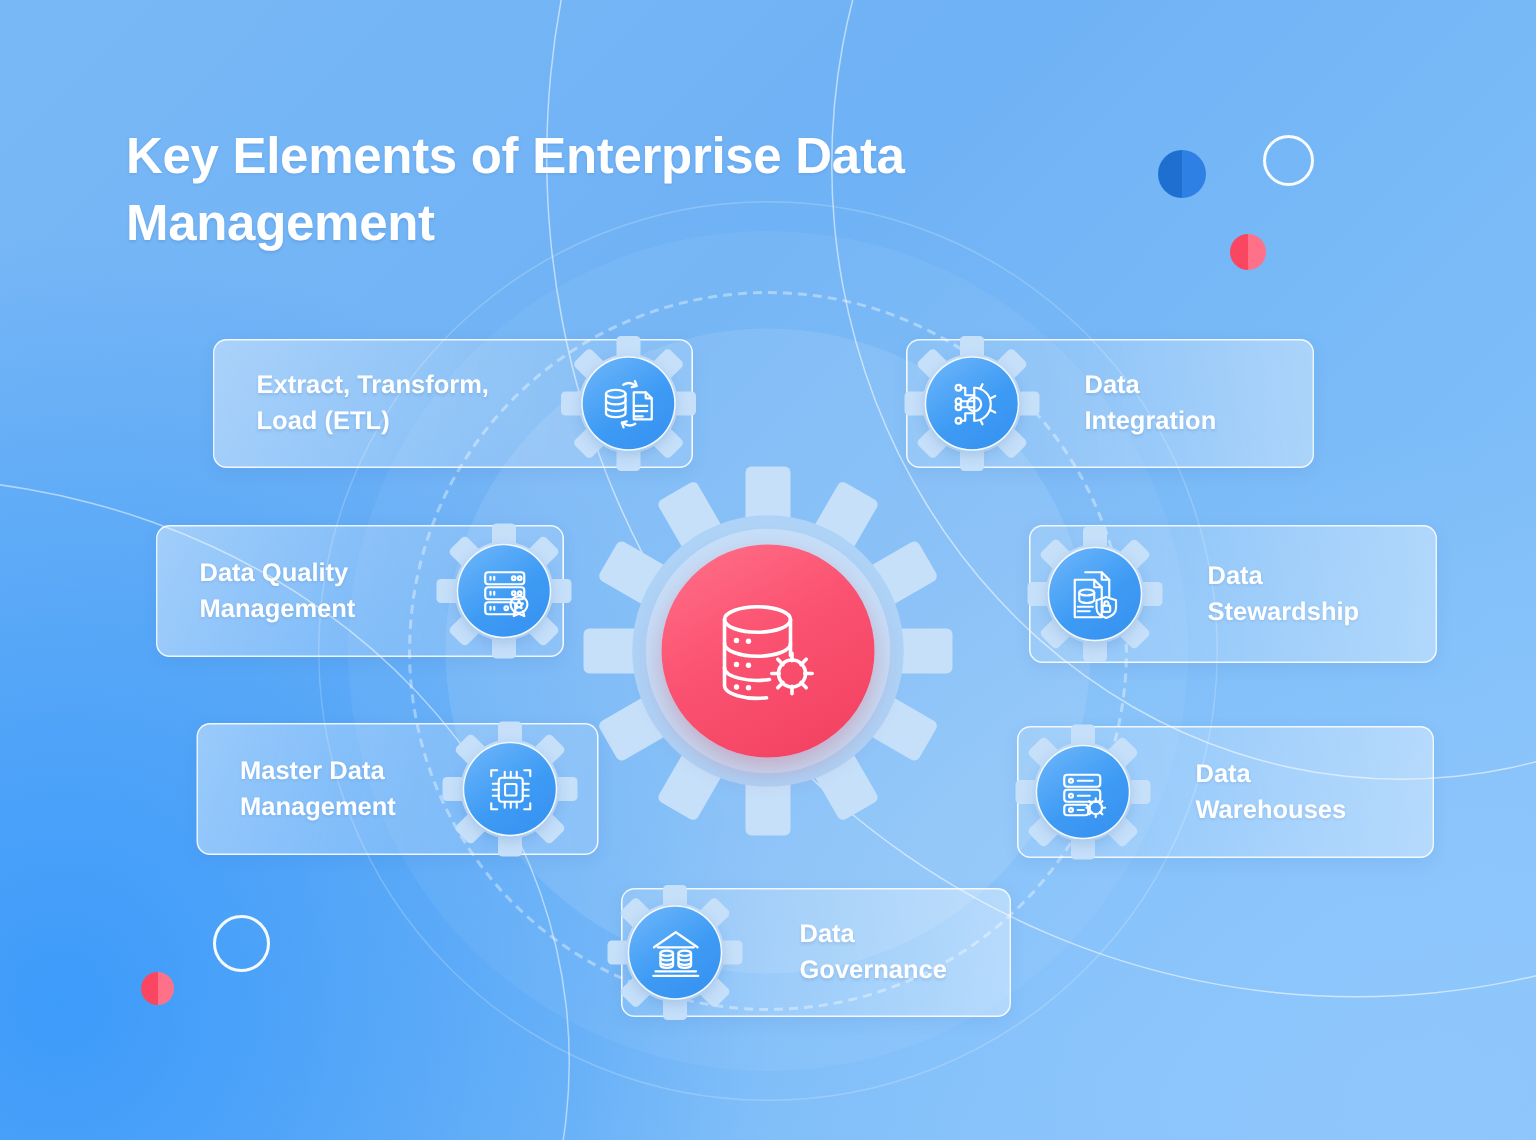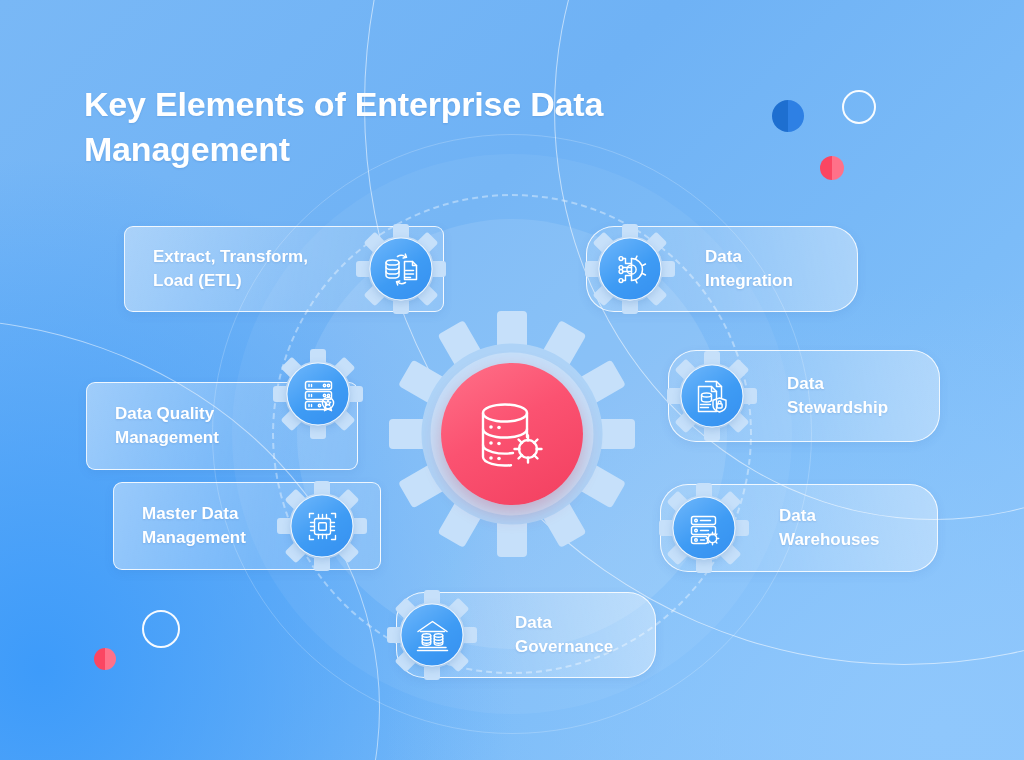--- a/index.html
+++ b/index.html
@@ -17,20 +17,21 @@
 
   .canvas {
     position: relative;
     width: 1024px;
     height: 760px;
     overflow: hidden;
     background:
       radial-gradient(ellipse 900px 720px at 92% 96%, #8FC7FC 0%, rgba(143,199,252,0) 62%),
       radial-gradient(ellipse 820px 880px at 4% 88%, #3D9BFA 0%, rgba(61,155,250,0) 58%),
       linear-gradient(135deg, #79B8F6 0%, #6FB2F5 38%, #7CBCF8 70%, #8CC5FB 100%);
+    padding-left: 18px;
   }
 
   
   .bg-layer { position: absolute; inset: 0; pointer-events: none; }
 
   .arc {
     position: absolute;
     border-radius: 50%;
     border: 1.4px solid rgba(255,255,255,0.55);
   }
@@ -122,21 +123,21 @@
   .node { position: absolute; }
 
   .card {
     position: absolute;
     border-radius: 9px;
     border: 1px solid rgba(255,255,255,0.85);
     display: flex;
     align-items: center;
     box-shadow: 0 3px 10px rgba(45,100,175,0.10);
   }
-  .card-left-icon  { justify-content: flex-start; padding-left: 118px; border-radius: 28px; }
+  .card-left-icon  { justify-content: flex-start; padding-left: 118px; }
   .card-right-icon { justify-content: flex-start; padding-left: 28px; }
 
   .card-grad-l {
     background: linear-gradient(100deg, rgba(255,255,255,0.42) 0%, rgba(255,255,255,0.20) 55%, rgba(255,255,255,0.10) 100%);
   }
   .card-grad-r {
     background: linear-gradient(260deg, rgba(255,255,255,0.38) 0%, rgba(255,255,255,0.20) 55%, rgba(255,255,255,0.10) 100%);
   }
 
   .card-label {
@@ -311,21 +312,21 @@
             <circle cx="9.5" cy="21" r="1.9"></circle>
             <circle cx="9.5" cy="30" r="1.9"></circle>
             <circle cx="20" cy="19" r="4.6"></circle>
           </g>
         </svg>
       </div>
     </div>
   </div>
 
   <div class="node">
-    <div class="card card-grad-l card-right-icon" style="left:86px; top:350px; width:272px; height:88px;margin-top:32px;">
+    <div class="card card-grad-l card-right-icon" style="left:86px; top:350px; width:272px; height:88px;">
       <span class="card-label">Data Quality
 Management</span>
     </div>
     <div class="gear-icon-wrap" style="left:272px; top:394px;">
       <svg class="gear-teeth" viewBox="0 0 92 92">
         <g fill="#C6E0FA">
           <circle cx="46" cy="46" r="33"></circle>
           <g id="t3">
               <rect x="38" y="1" width="16" height="16" rx="3"></rect>
             </g>

